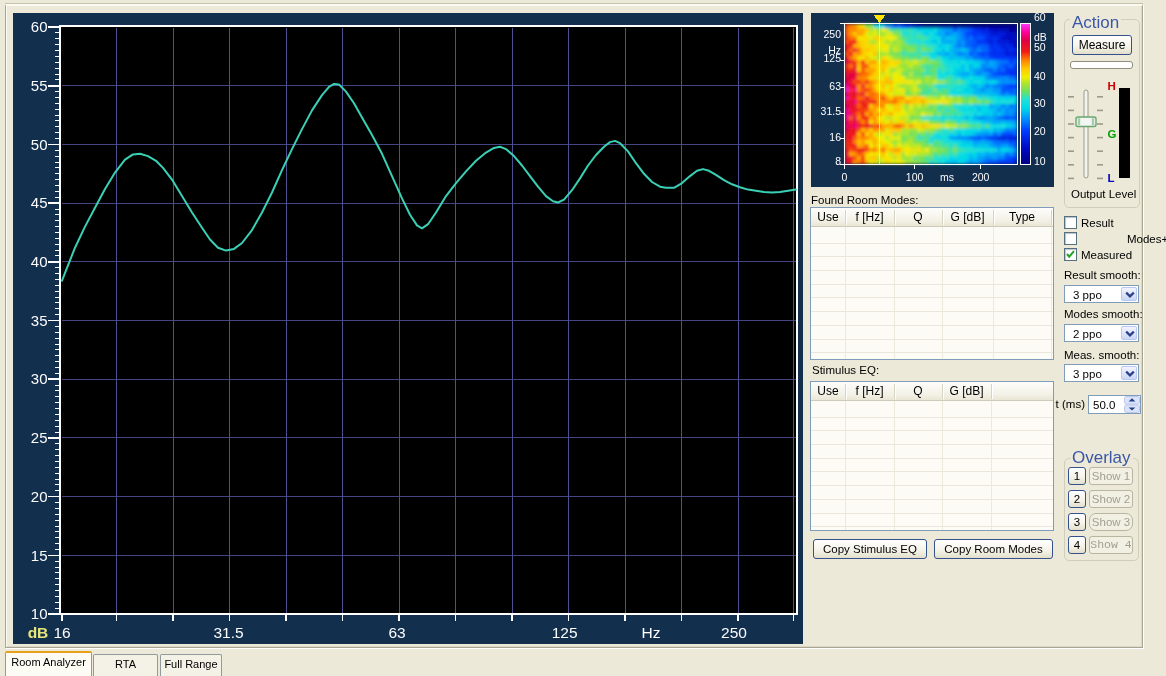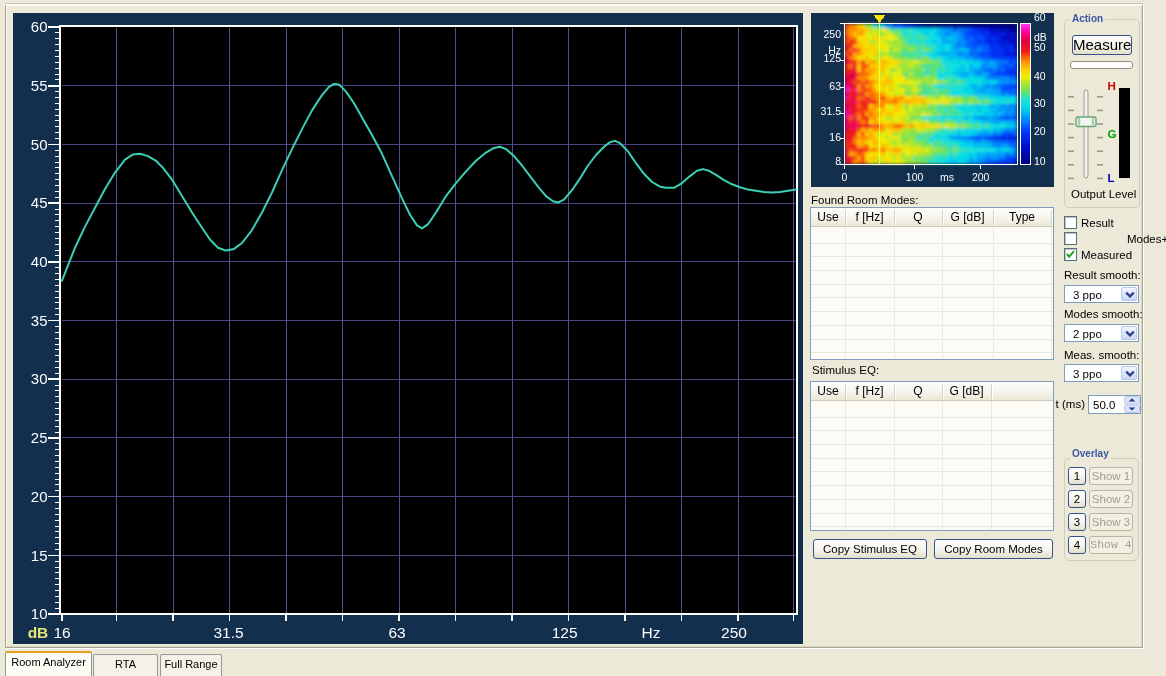--- a/index.html
+++ b/index.html
@@ -1,21 +1,21 @@
 <!DOCTYPE html>
 <html><head><meta charset="utf-8"><style>
 * { margin:0; padding:0; box-sizing:border-box; }
 svg text { fill-opacity:0.99; }
 body  { color:rgba(0,0,0,0.99); }
 html,body { width:1166px; height:676px; overflow:hidden; }
 body { background:#ece9d8; font-family:"Liberation Sans",sans-serif; position:relative; }
 .abs { position:absolute; }
 .lbl { position:absolute; font-size:11.5px; color:#000; white-space:nowrap; }
 .grpbox { position:absolute; border:1px solid #d0cdb8; border-radius:5px; }
-.grplbl { position:absolute; font-size:10px; color:#3a57a8; background:#ece9d8; padding:0 2px; white-space:nowrap;font-weight:bold; }
+.grplbl { position:absolute; font-size:17px; color:#3a57a8; background:#ece9d8; padding:0 2px; white-space:nowrap; }
 .xpbtn { position:absolute; border:1px solid #35528c; border-radius:3px;
   background:linear-gradient(180deg,#ffffff,#f4f2e8 60%,#e2dfc9);
   font-size:11.5px; color:#000; text-align:center; box-shadow: inset 0 1px 0 #fff; }
 .xpbtn-dis { position:absolute; border:1px solid #b9b5a0; border-radius:3px;
   background:#f2f0e3; font-size:11.5px; color:#a19f90; text-align:center; }
 .cb { position:absolute; width:13px; height:13px; background:#fff;
   border:1px solid #54707c; box-shadow: inset 1px 1px 1px rgba(60,80,110,.35); }
 .combo { position:absolute; width:75px; height:18px; background:#fff; border:1px solid #7f9db9; }
 .combo .tx { position:absolute; left:8px; top:2.5px; font-size:11.5px; }
 .cbtn { position:absolute; right:1px; top:1px; width:16px; height:14px; border-radius:2px;
@@ -1748,21 +1748,21 @@
     <text x="223" y="8.1" font-size="10.5" fill="#fff">60</text>
     <text x="223" y="27.8" font-size="10.5" fill="#fff">dB</text>
     <text x="223" y="37.5" font-size="10.5" fill="#fff">50</text>
     <text x="223" y="67.2" font-size="10.5" fill="#fff">40</text>
     <text x="223" y="93.9" font-size="10.5" fill="#fff">30</text>
     <text x="223" y="122.0" font-size="10.5" fill="#fff">20</text>
     <text x="223" y="151.5" font-size="10.5" fill="#fff">10</text>
   </svg>
 <div class="grpbox" style="left:1064px;top:19px;width:76px;height:189px;"></div>
 <div class="grplbl" style="left:1070px;top:13px;">Action</div>
-<div class="xpbtn" style="left:1072px;top:35px;width:60px;height:20px;line-height:18px;font-size:15px;">Measure</div>
+<div class="xpbtn" style="left:1072px;top:35px;width:60px;height:20px;line-height:18px;font-size:12px;">Measure</div>
 <div class="abs" style="left:1070px;top:61px;width:63px;height:8px;background:#fff;border:1px solid #8d8d7e;border-radius:3px;"></div>
 <svg width="77" height="106" xmlns="http://www.w3.org/2000/svg" style="position:absolute;left:1063px;top:78px">
     <rect x="5" y="18.0" width="6" height="1.6" fill="#9c9a88"></rect>
     <rect x="34" y="18.0" width="6" height="1.6" fill="#9c9a88"></rect>
     <rect x="5" y="31.6" width="6" height="1.6" fill="#9c9a88"></rect>
     <rect x="34" y="31.6" width="6" height="1.6" fill="#9c9a88"></rect>
     <rect x="5" y="45.2" width="6" height="1.6" fill="#9c9a88"></rect>
     <rect x="34" y="45.2" width="6" height="1.6" fill="#9c9a88"></rect>
     <rect x="5" y="58.8" width="6" height="1.6" fill="#9c9a88"></rect>
     <rect x="34" y="58.8" width="6" height="1.6" fill="#9c9a88"></rect>
@@ -1828,21 +1828,21 @@
     <polygon points="4.6,5.4 8,2.2 11.4,5.4" fill="#25408a"></polygon>
     <polygon points="4.6,11.4 8,14.6 11.4,11.4" fill="#25408a"></polygon>
   </svg>
 <div class="grpbox" style="left:1064px;top:458px;width:75px;height:103px;"></div>
 <div class="grplbl" style="left:1070px;top:448px;">Overlay</div>
 <div class="xpbtn" style="left:1068px;top:467px;width:18px;height:18px;line-height:16px;">1</div>
 <div class="xpbtn-dis" style="left:1089px;top:467px;width:44px;height:18px;line-height:16px;">Show 1</div>
 <div class="xpbtn" style="left:1068px;top:490px;width:18px;height:18px;line-height:16px;">2</div>
 <div class="xpbtn-dis" style="left:1089px;top:490px;width:44px;height:18px;line-height:16px;">Show 2</div>
 <div class="xpbtn" style="left:1068px;top:513px;width:18px;height:18px;line-height:16px;">3</div>
-<div class="xpbtn-dis" style="left:1089px;top:513px;width:44px;height:18px;line-height:16px;">Show 3</div>
+<div class="xpbtn-dis" style="left:1089px;top:513px;width:44px;height:18px;line-height:16px;border-radius:7px;">Show 3</div>
 <div class="xpbtn" style="left:1068px;top:536px;width:18px;height:18px;line-height:16px;">4</div>
 <div class="xpbtn-dis" style="left:1089px;top:536px;width:44px;height:18px;line-height:16px;font-family:Liberation Mono, monospace;">Show 4</div>
 <div class="lbl" style="left:811px;top:194px;">Found Room Modes:</div>
 <div class="table" style="left:810px;top:207px;width:244px;height:153px;">
     <div class="thead"></div>
     <div class="thc" style="left:0px;width:34px;">Use</div>
     <div class="tsep" style="left:34px;"></div>
     <div class="thc" style="left:34px;width:49px;">f [Hz]</div>
     <div class="tsep" style="left:83px;"></div>
     <div class="thc" style="left:83px;width:48px;">Q</div>

